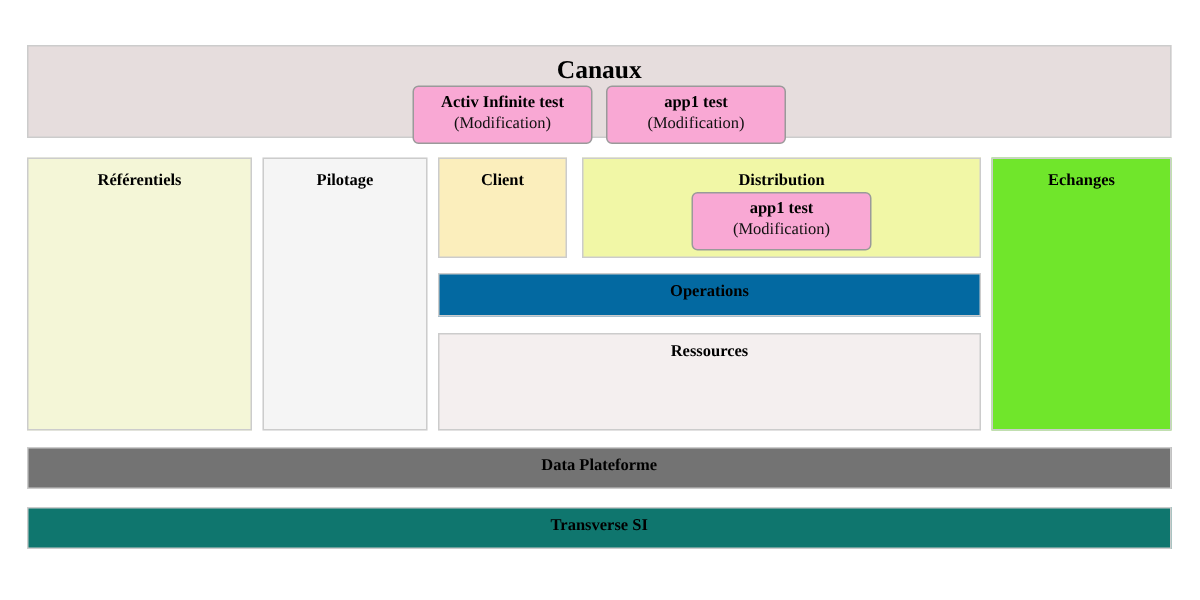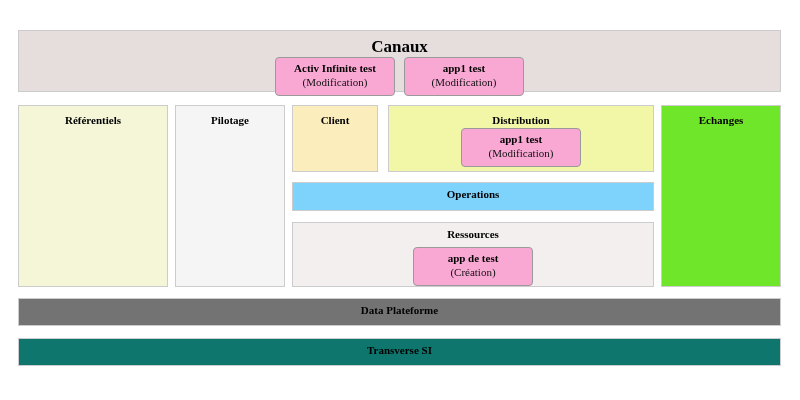--- a/index.html
+++ b/index.html
@@ -117,33 +117,27 @@
   <div class="zone" id="zone-distribution" style="left:388px; top:105px; width:266px; height:67px; background:#f1f7a6;">
     <span class="zone-title t-md">Distribution</span>
     <div class="app-row" id="distribution-apps" style="top:22px;">
         <div class="app-box">
           <span class="app-name">app1 test</span>
           <span class="app-state">(Modification)</span>
         </div>
       </div>
   </div>
 
-  <div class="zone" id="zone-operations" style="left:292px; top:182px; width:362px; height:29px; background:#7dd3fc;">
+  <div class="zone" id="zone-operations" style="left:292px; top:182px; width:362px; height:29px; background:#0369a1;">
     <span class="zone-title t-md" style="padding-top:5px;">Operations</span>
     <div class="app-row" id="operations-apps" style="top:26px;"></div>
   </div>
 
   <div class="zone" id="zone-ressources" style="left:292px; top:222px; width:362px; height:65px; background:#f4efef;">
     <span class="zone-title t-md" style="padding-top:5px;">Ressources</span>
-    <div class="app-row" id="ressources-apps" style="top:24px;">
-        <div class="app-box">
-          <span class="app-name">app de test</span>
-          <span class="app-state">(Création)</span>
-        </div>
-      </div>
   </div>
 
   <div class="zone" id="zone-echanges" style="left:661px; top:105px; width:120px; height:182px; background:#70e62b;">
     <span class="zone-title t-md">Echanges</span>
     <div class="app-row" id="echanges-apps" style="top:32px;"></div>
   </div>
 
   <div class="zone" id="zone-data-plateforme" style="left:18px; top:298px; width:763px; height:28px; background:#737373;">
     <span class="zone-title t-md" style="padding-top:5px;">Data Plateforme</span>
     <div class="app-row" id="data_plateforme-apps" style="top:26px;"></div>

